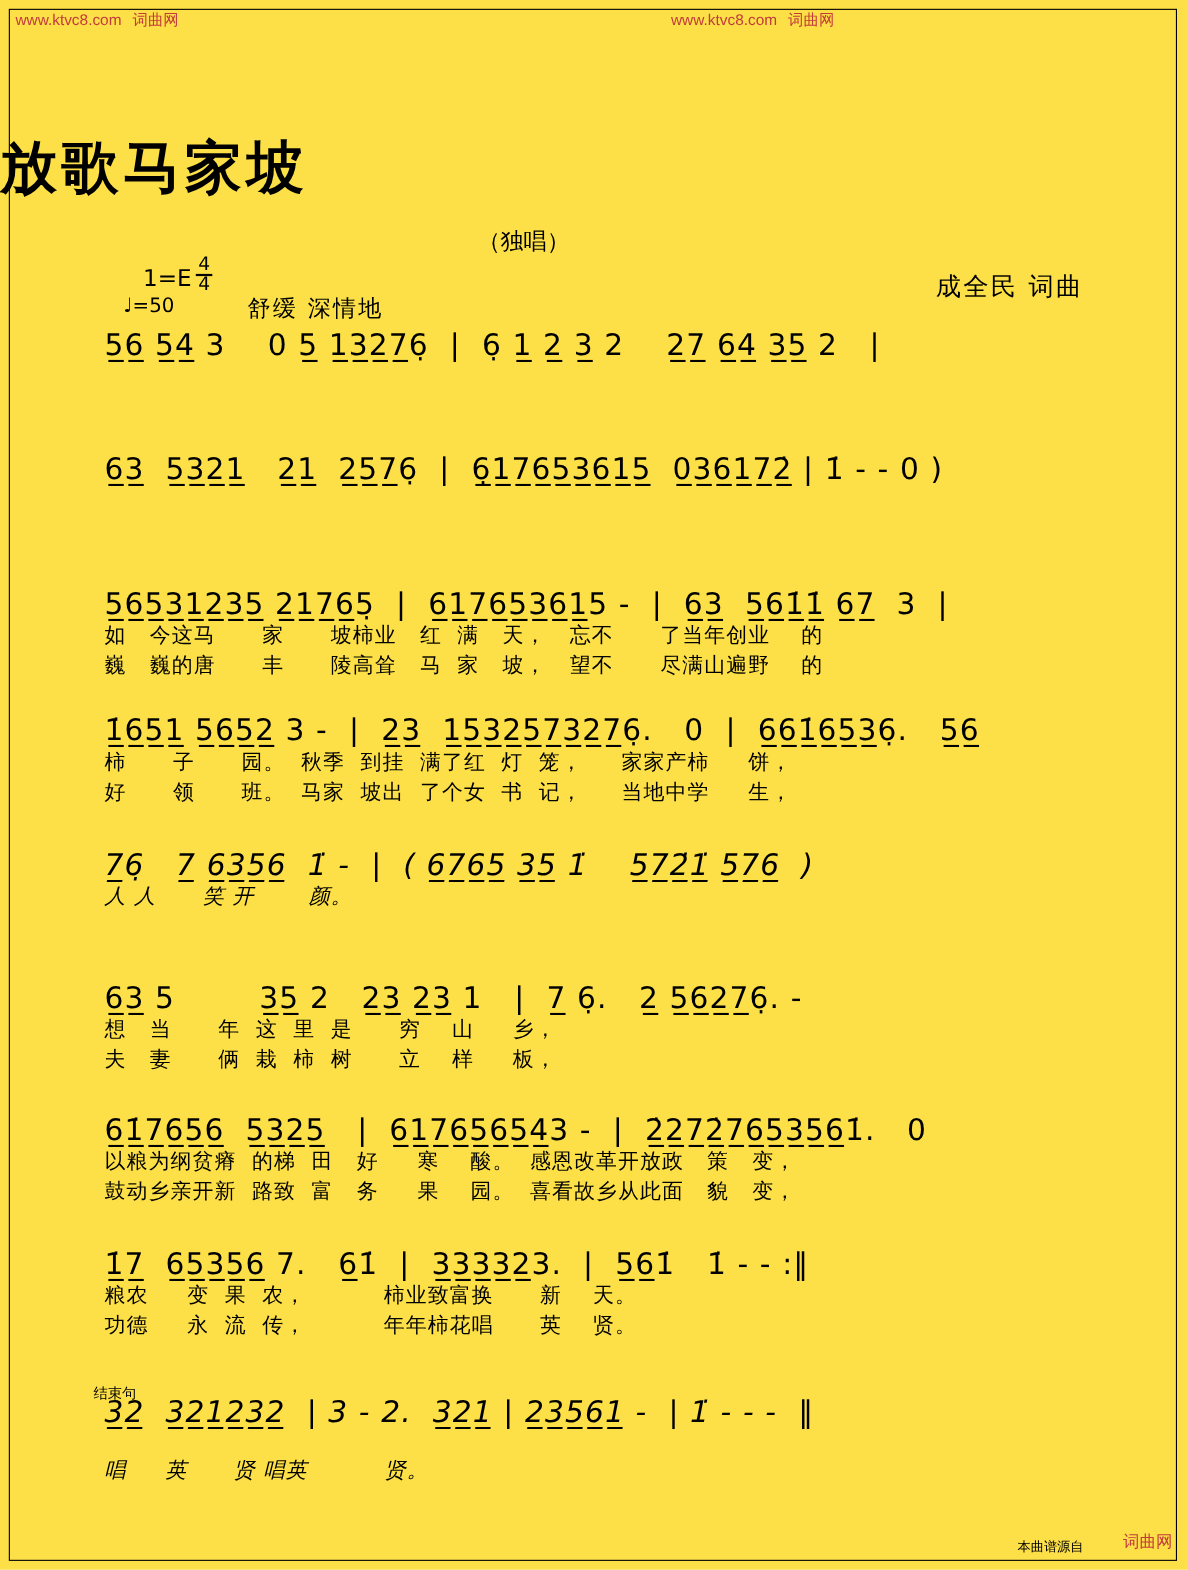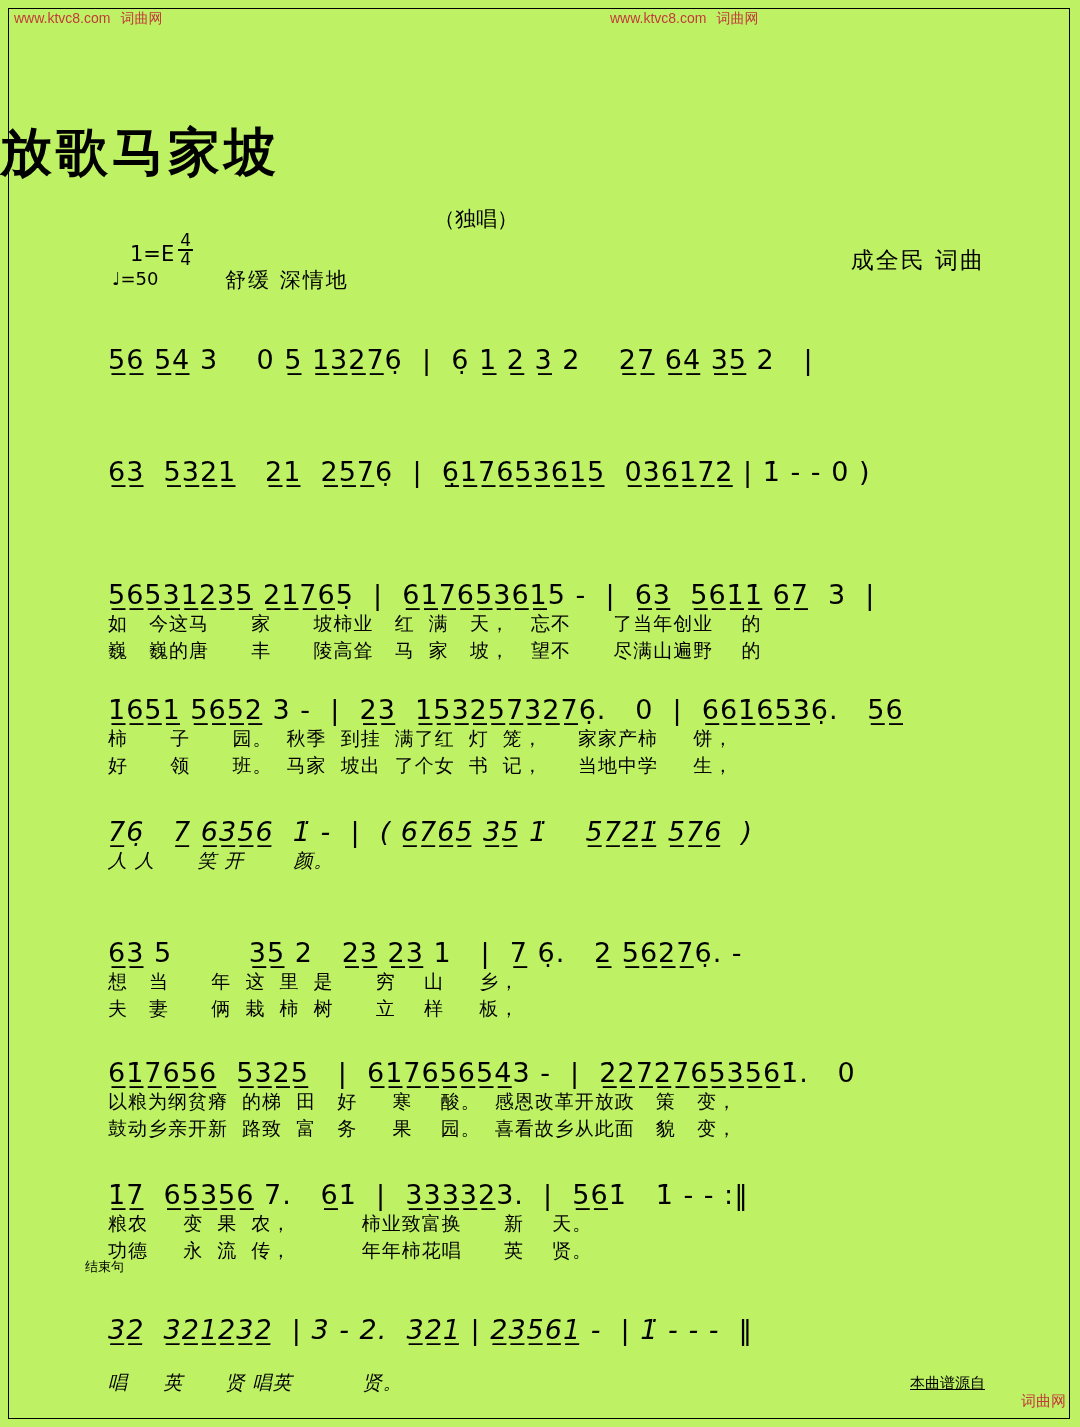--- a/index.html
+++ b/index.html
@@ -13,21 +13,21 @@
     position: relative;
     font-family: "Liberation Serif", serif;
     color: #000;
     overflow: hidden;
   }
   .page {
     position: absolute;
     left: 0; top: 0;
     width: 1080px;
     height: 1427px;
-    background: #bef264;
+    background: #fde047;
   }
   
   .page-border {
     position: absolute;
     left: 8px; top: 8px;
     width: 1062px;
     height: 1411px;
     border: 1px solid #000;
     box-sizing: border-box;
   }
@@ -99,23 +99,22 @@
     position: absolute;
     left: 225px; top: 266px;
     font-size: 21px;
     font-family: "DejaVu Sans", sans-serif;
     letter-spacing: 2px;
   }
 
   
   .system {
     position: absolute;
-    left: 108px;
+    left: 95px;
     width: 900px;
-    margin-top: 45px;
   }
   .notes {
     font-family: "DejaVu Sans", sans-serif;
     font-size: 27px;
     letter-spacing: 1px;
     white-space: pre;
     line-height: 1.1;
   }
   .lyric {
     font-family: "DejaVu Sans", sans-serif;
@@ -124,24 +123,23 @@
     line-height: 1.45;
     letter-spacing: 1px;
   }
   .endmark {
     position: absolute;
     font-family: "DejaVu Sans", sans-serif;
     font-size: 13px;
   }
   .footer-note {
     position: absolute;
-    right: 95px; bottom: 34px;
-    font-family: "DejaVu Sans", sans-serif;
-    font-size: 15px;
-    text-decoration: underline;
+    right: 95px; bottom: 12px;
+    font-family: "DejaVu Sans", sans-serif;
+    font-size: 12px;
   }
   .footer-brand {
     position: absolute;
     right: 14px; bottom: 16px;
     font-family: "DejaVu Sans", sans-serif;
     font-size: 15px;
     color: #c23b3b;
   }
 </style>
 </head>

